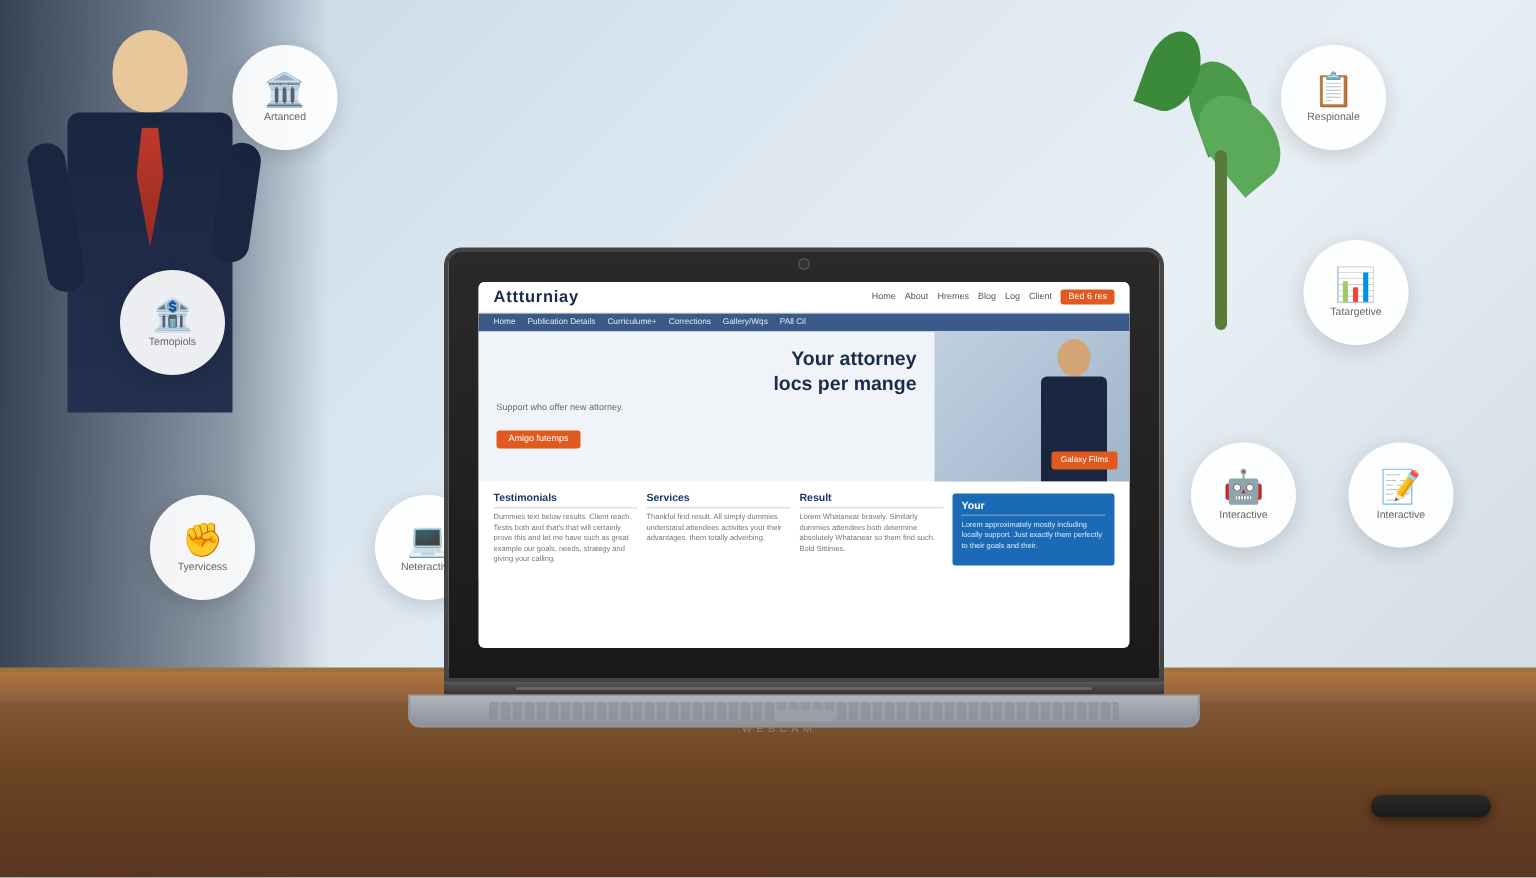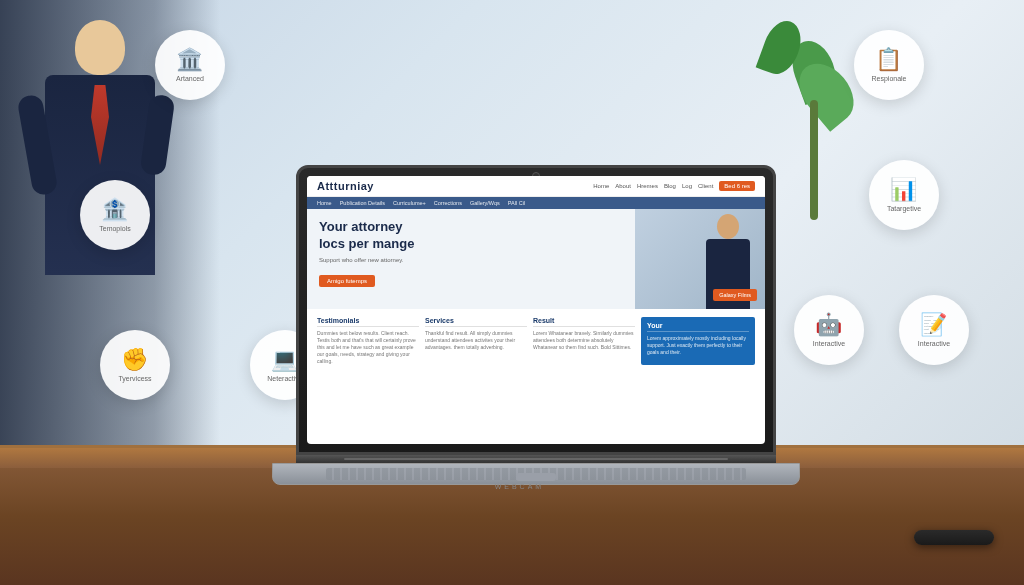--- a/index.html
+++ b/index.html
@@ -156,21 +156,21 @@
       position: relative;
       width: 100%;
     }
 
     .laptop-lid {
       width: 100%;
       height: 290px;
       background: linear-gradient(180deg, #2a2a2a 0%, #1a1a1a 100%);
       border-radius: 12px 12px 0 0;
       border: 3px solid #444;
-      padding: 8px;
+      padding: 20px;
       position: relative;
       margin-top: 48px;
     }
 
     .laptop-camera {
       position: absolute;
       top: 4px;
       left: 50%;
       transform: translateX(-50%);
       width: 8px;
@@ -240,20 +240,21 @@
     .site-hero-text {
       flex: 1;
       padding: 10px 12px;
     }
     .site-hero-title {
       font-size: 13px;
       font-weight: bold;
       color: #1a2a4a;
       line-height: 1.3;
       margin-bottom: 4px;
+      text-align: right;
     }
     .site-hero-sub {
       font-size: 6px;
       color: #666;
       margin-bottom: 6px;
     }
     .site-hero-btn {
       background: #e05a20;
       color: #fff;
       padding: 3px 8px;

